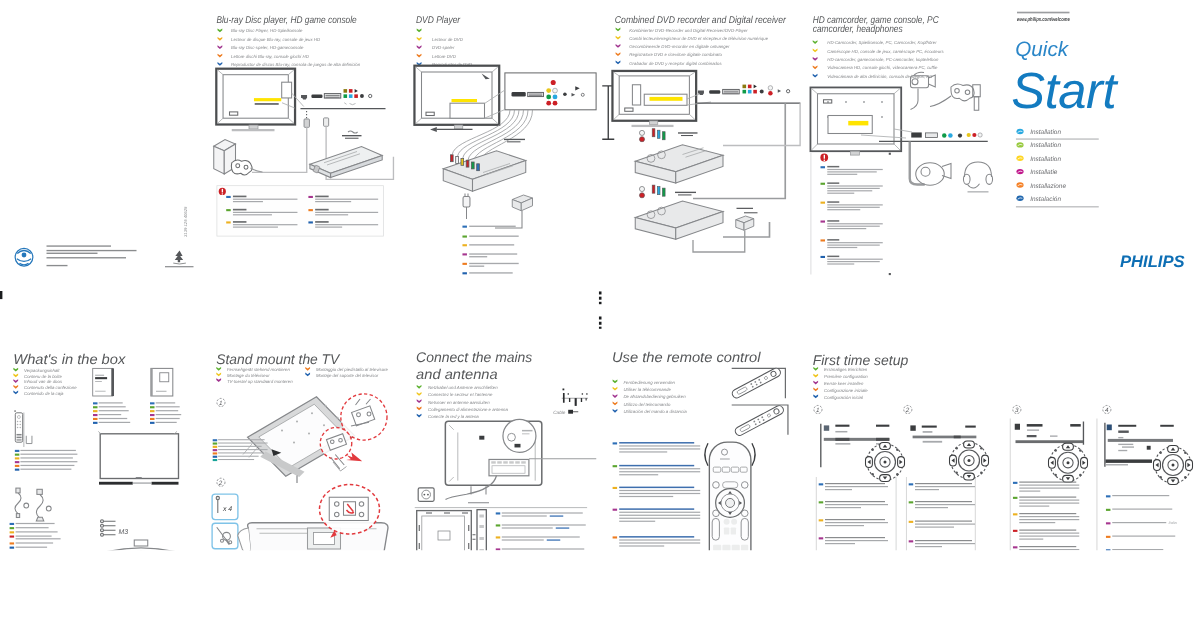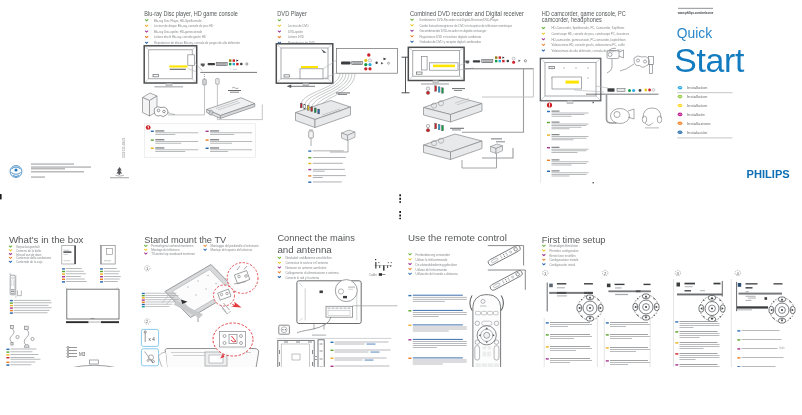--- a/index.html
+++ b/index.html
@@ -1,16 +1,16 @@
 <!DOCTYPE html>
 <html><head>
 <meta charset="utf-8">
 <style>
 html,body{margin:0;padding:0;background:#fff;}
-#page{position:relative;width:802px;height:367px;background:#fff;overflow:hidden;font-family:"Liberation Sans",sans-serif;}
+#page{position:relative;width:802px;height:367px;background:#fff;overflow:hidden;font-family:"Liberation Sans",sans-serif;font-style:italic;}
 </style>
 </head>
 <body>
 <div id="page">
 <svg width="802" height="415" viewBox="0 0 802 415">
 <style>
 text{font-family:"Liberation Sans",sans-serif;}
 .h1{font-size:11.4px;fill:#555759;}
 .h2{font-size:7.4px;fill:#555759;}
 .ln{stroke:#85878a;fill:none;stroke-width:0.7;}

